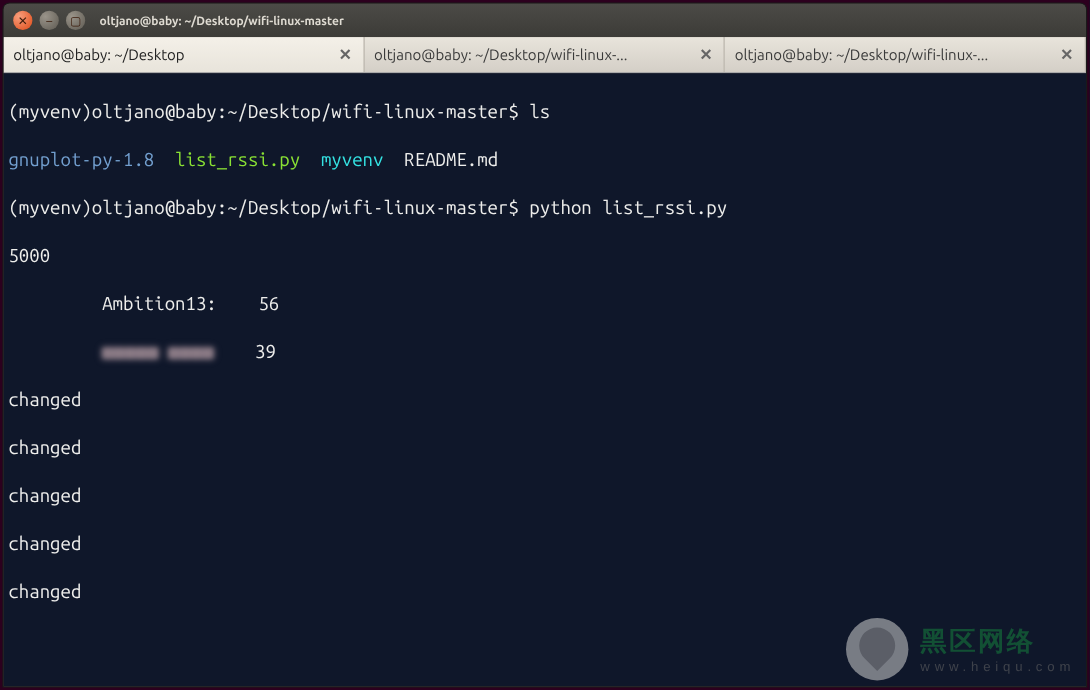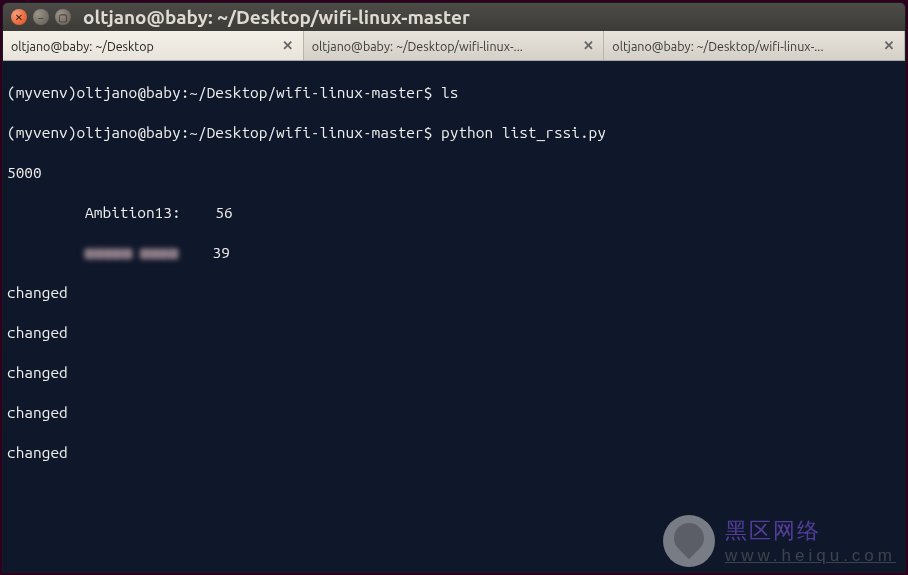--- a/index.html
+++ b/index.html
@@ -43,21 +43,21 @@
       align-items: center;
       justify-content: center;
       font-size: 10px;
       color: #3a1a0a;
     }
     .wc-close { background: radial-gradient(circle at 30% 30%, #f89e7c, #df4a16); }
     .wc-min { background: radial-gradient(circle at 30% 30%, #9a948a, #5e5a52); }
     .wc-max { background: radial-gradient(circle at 30% 30%, #9a948a, #5e5a52); }
     .title-text {
       color: #dfdbd2;
-      font-size: 19px;
+      font-size: 10px;
       font-weight: bold;
       margin-left: 4px;
     }
     .menubar {
       height: 25px;
       background: #3c3b37;
       display: flex;
       align-items: center;
       padding: 0 6px;
       gap: 2px;
@@ -149,22 +149,22 @@
       position: absolute;
       width: 30px;
       height: 30px;
       background: #999;
       border-radius: 50% 50% 50% 0;
       top: 8px;
       left: 11px;
       transform: rotate(-45deg);
     }
     .wm-text { color: #555; font-family: sans-serif; }
-    .wm-main { font-size: 22px; font-weight: normal; letter-spacing: 2px; color:#8b5cf6; }
-    .wm-sub { font-size: 17px; letter-spacing: 4px; color:#666;text-decoration:underline; }
+    .wm-main { font-size: 22px; font-weight: bold; letter-spacing: 2px; color:#15803d; }
+    .wm-sub { font-size: 11px; letter-spacing: 4px; color:#666; }
   </style>
 </head>
 <body>
 
 <div class="window">
 
   <div class="titlebar">
     <div class="window-controls">
       <div class="wc-btn wc-close">✕</div>
       <div class="wc-btn wc-min">–</div>
@@ -184,20 +184,21 @@
       <span class="tab-close">✕</span>
     </div>
     <div class="tab">
       <span class="tab-label">oltjano@baby: ~/Desktop/wifi-linux-...</span>
       <span class="tab-close">✕</span>
     </div>
   </div>
 
   <div class="terminal">
 <div class="term-line"><span class="fg-white">(myvenv)</span><span class="fg-white">oltjano@baby</span><span class="fg-white">:</span><span class="fg-white">~/Desktop/wifi-linux-master</span><span class="fg-white">$</span> <span class="fg-white">ls</span></div>
+<div class="term-line"><span class="fg-blue">gnuplot-py-1.8</span>  <span class="fg-green">list_rssi.py</span>  <span class="fg-cyan">myvenv</span>  <span class="fg-white">README.md</span></div>
 <div class="term-line"><span class="fg-white">(myvenv)</span><span class="fg-white">oltjano@baby</span><span class="fg-white">:</span><span class="fg-white">~/Desktop/wifi-linux-master</span><span class="fg-white">$</span> <span class="fg-white">python list_rssi.py</span></div>
 <div class="term-line fg-white">5000</div>
 <div class="term-line fg-white">         Ambition13:    56</div>
 <div class="term-line"><span class="blurred">         ■■■■■ ■■■■</span><span class="fg-white">    39</span></div>
 <div class="term-line fg-white">changed</div>
 <div class="term-line fg-white">changed</div>
 <div class="term-line fg-white">changed</div>
 <div class="term-line fg-white">changed</div>
 <div class="term-line fg-white">changed</div>
 

